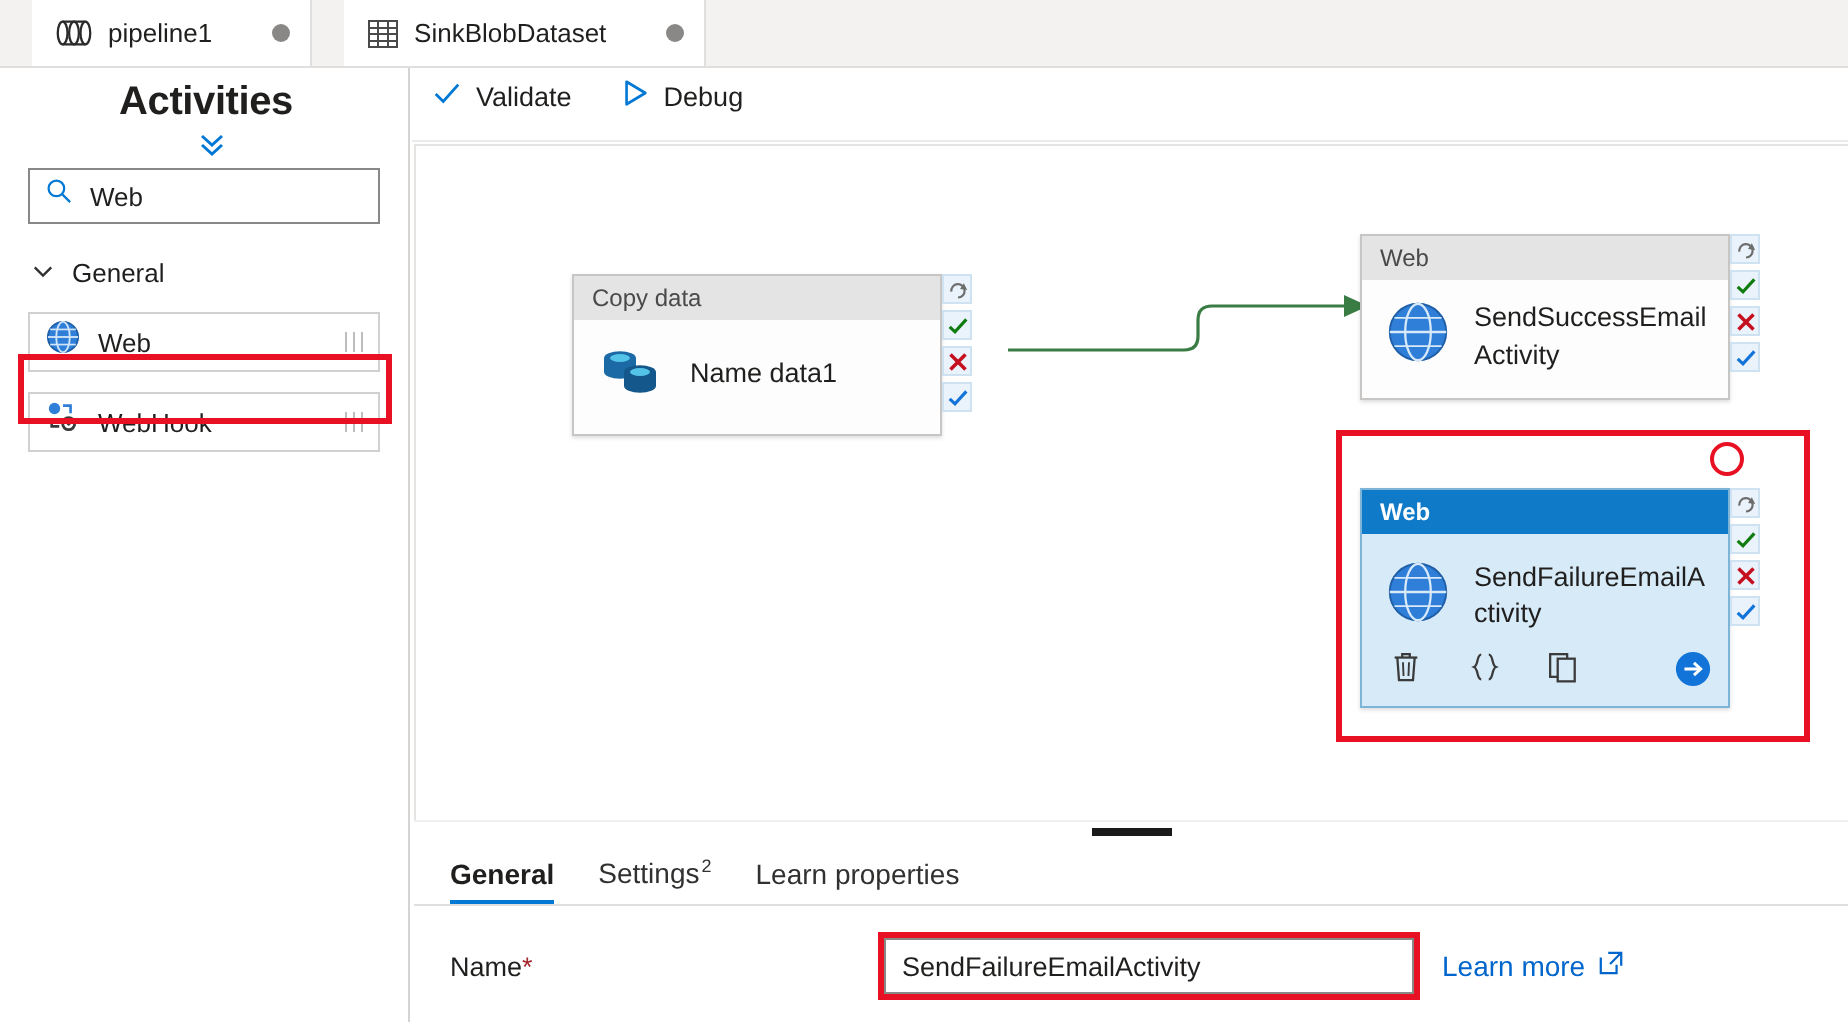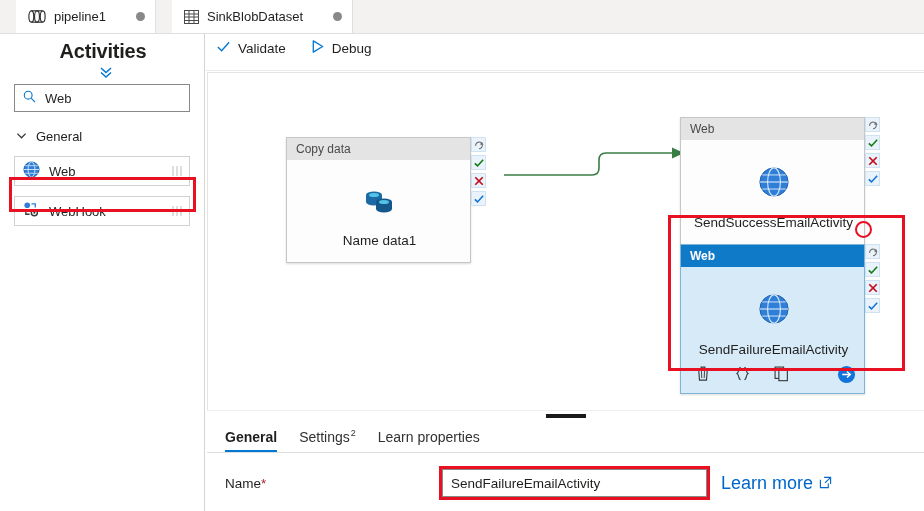--- a/index.html
+++ b/index.html
@@ -106,21 +106,21 @@
     background: #fdfdfd;
     box-shadow: 0 1px 2px rgba(0,0,0,.14);
   }
   .node-head {
     height: 22px; background: #e4e4e4;
     display: flex; align-items: center; padding-left: 9px;
     font-size: 12px; color: #4a4a4a;
   }
   .node-body {
     display: flex; align-items: center; gap: 12px;
-    padding: 26px 10px 12px 12px; min-height: 56px; flex-direction: column;
+    padding: 10px 10px 12px 12px; min-height: 56px;
   }
   .node-name { font-size: 13.5px; color: #201f1e; line-height: 1.35; word-break: break-all; }
 
   
   .node-sel .node-box { background: #d6eaf8; border: 1px solid #7eb4d8; }
   .node-sel .node-head { background: #0f7ac7; color: #fff; font-weight: bold; font-size: 12px; }
   .node-sel .node-body { padding-bottom: 4px; }
   .node-actions {
     display: flex; align-items: center; gap: 22px;
     padding: 0 10px 8px 14px; height: 30px;
@@ -181,21 +181,21 @@
     border: 1px solid #8a8886; background: #fff;
     font-family: "Liberation Sans", sans-serif; font-size: 13.5px;
     color: #201f1e; padding: 0 8px; outline: none;
   }
   .name-hl {
     position: absolute; left: -3px; top: -3px; width: 271px; height: 34px;
     border: 3px solid #e81123; pointer-events: none;
   }
   .learn {
     display: flex; align-items: center; gap: 6px;
-    margin-left: 14px; color: #0066cc; font-size: 18px; cursor: pointer;
+    margin-left: 14px; color: #0066cc; font-size: 14px; cursor: pointer;
   }
 </style>
 </head>
 <body>
 
 <div id="app">
 
   <div class="tabbar">
 
     <div class="tab active">

